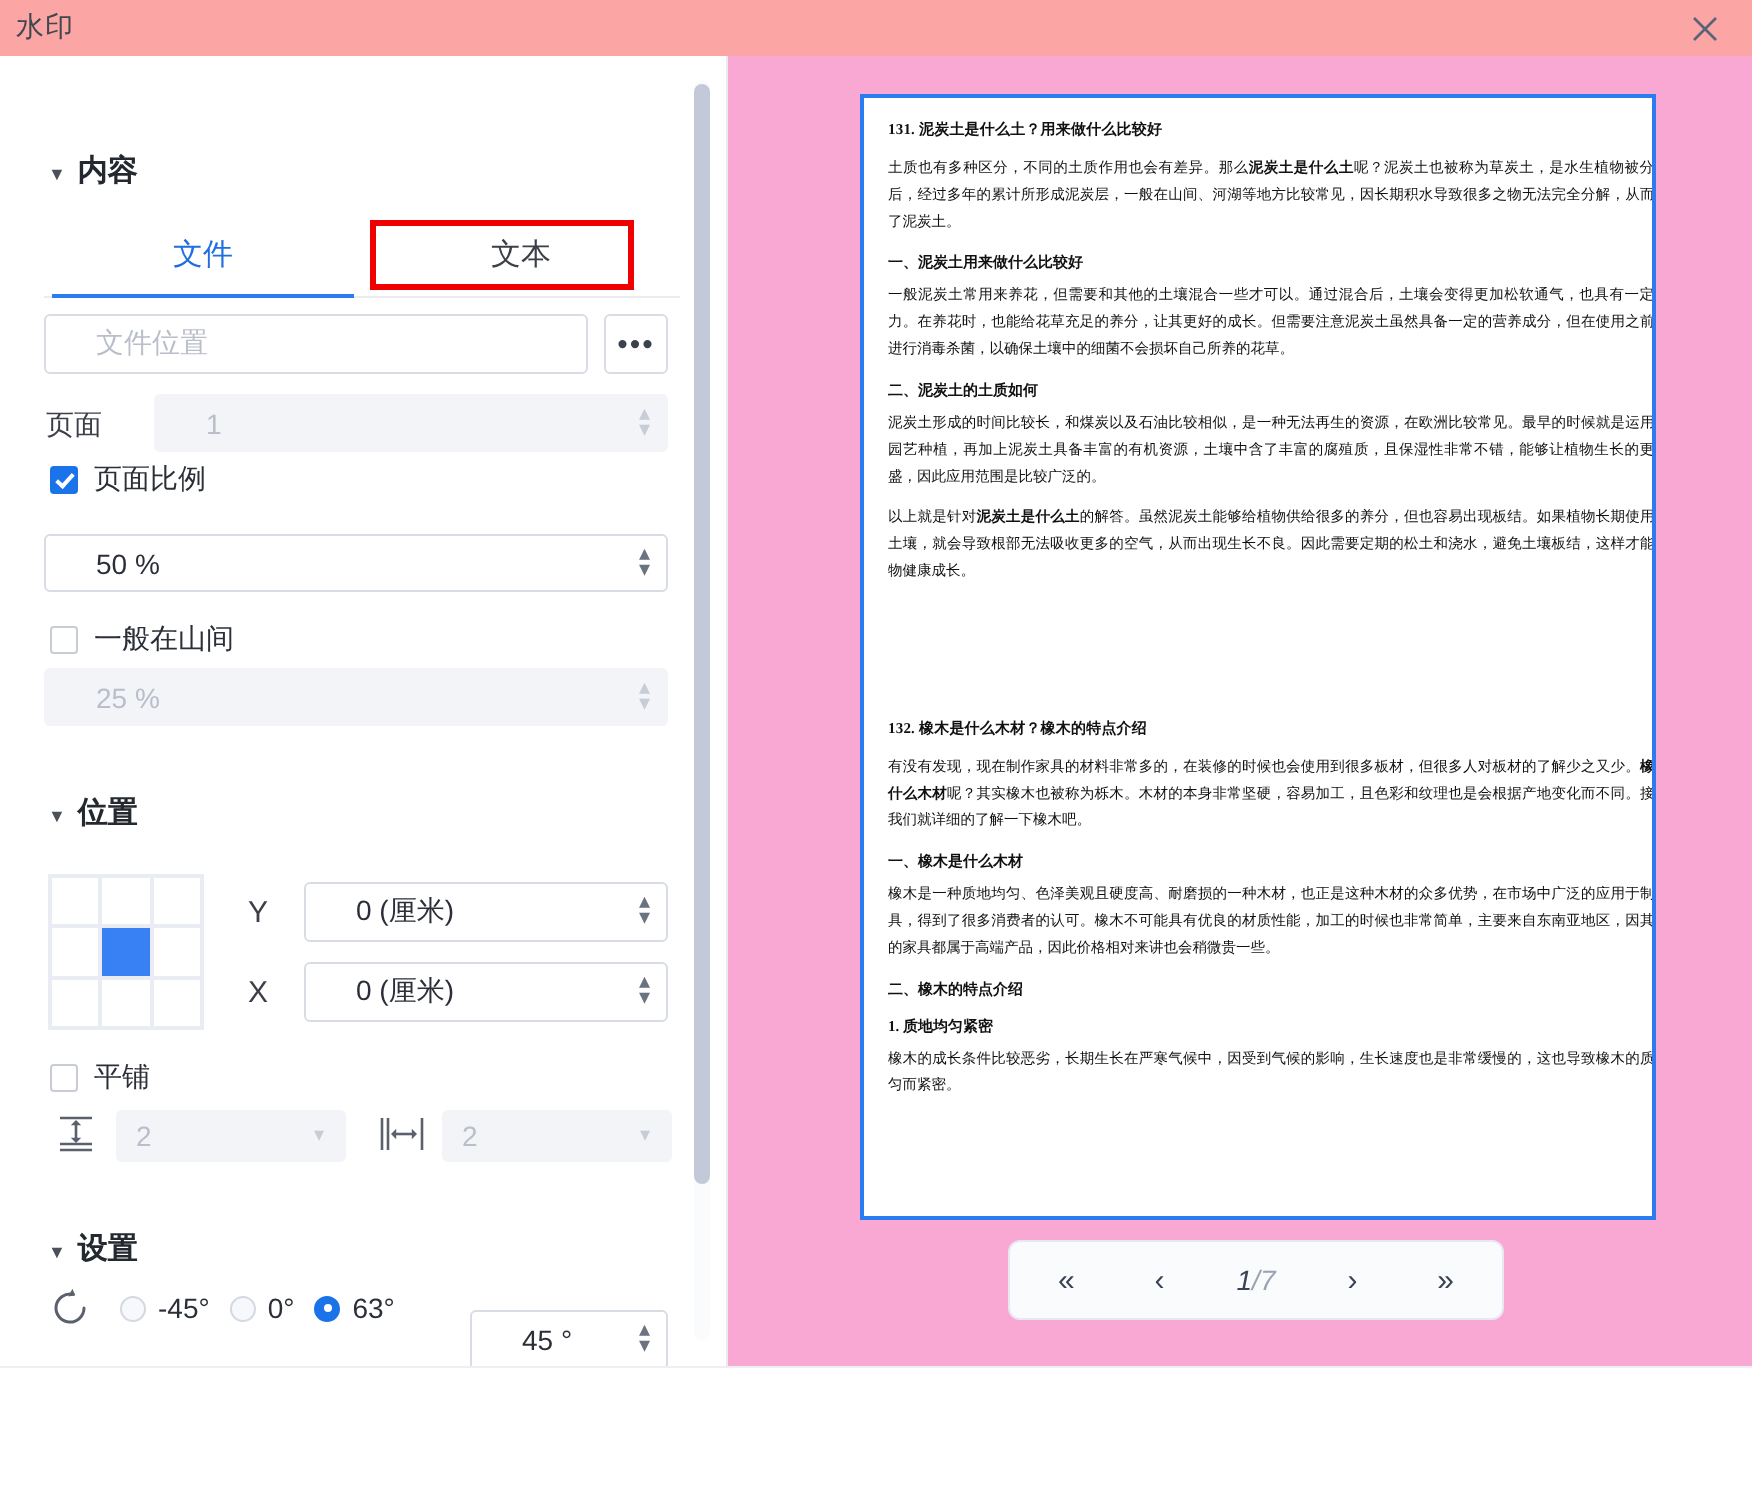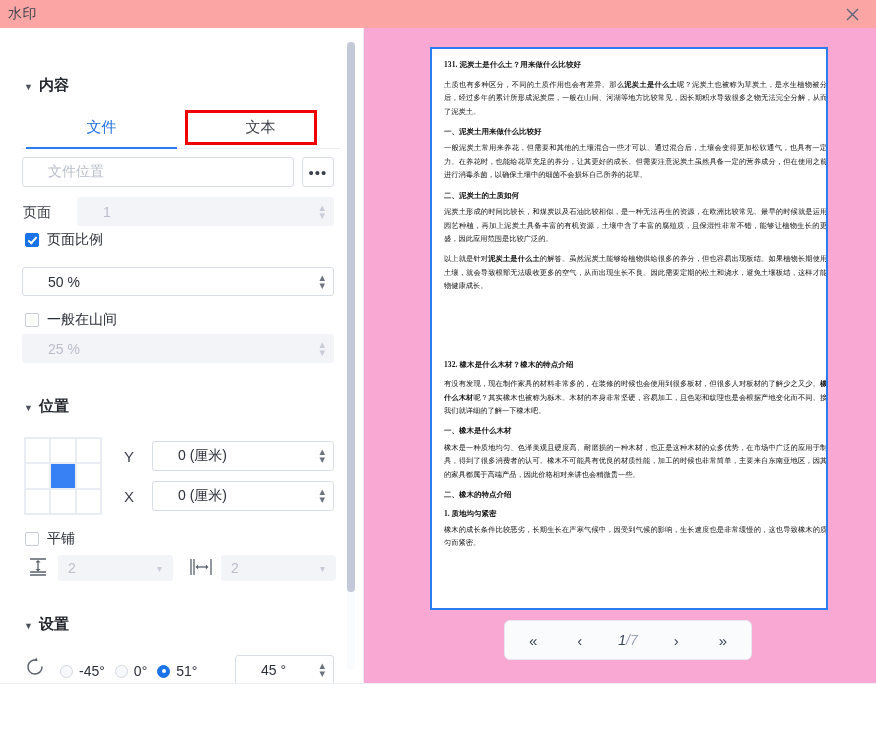--- a/index.html
+++ b/index.html
@@ -260,22 +260,23 @@
   }
 
   .minor-icon {
     position: absolute;
     color: #5b616c;
   }
 
   
   .radio-row {
     position: absolute;
-    left: 24px; top: 628px;
-    display: flex;
+    left: 24px; top: 611px;
+    display: flex;
+    align-items: center;
     height: 30px;
   }
   .rot-icon {
     width: 22px; height: 22px;
     margin-right: 14px;
     cursor: pointer;
     color: #5b616c;
   }
   .radio {
     display: flex;
@@ -519,21 +520,21 @@
       <span class="radio">
         <span class="rdot"></span>
         <span>-45°</span>
       </span>
       <span class="radio">
         <span class="rdot"></span>
         <span>0°</span>
       </span>
       <span class="radio">
         <span class="rdot on"></span>
-        <span>51°</span>
+        <span>63°</span>
       </span>
     </div>
     <div class="tb" style="left:235px; top:627px; width:99px; height:30px;">
       <span>45 °</span>
       <span class="spinner">
         <span>▴</span>
           <span>▾</span>
       </span>
     </div>
 

